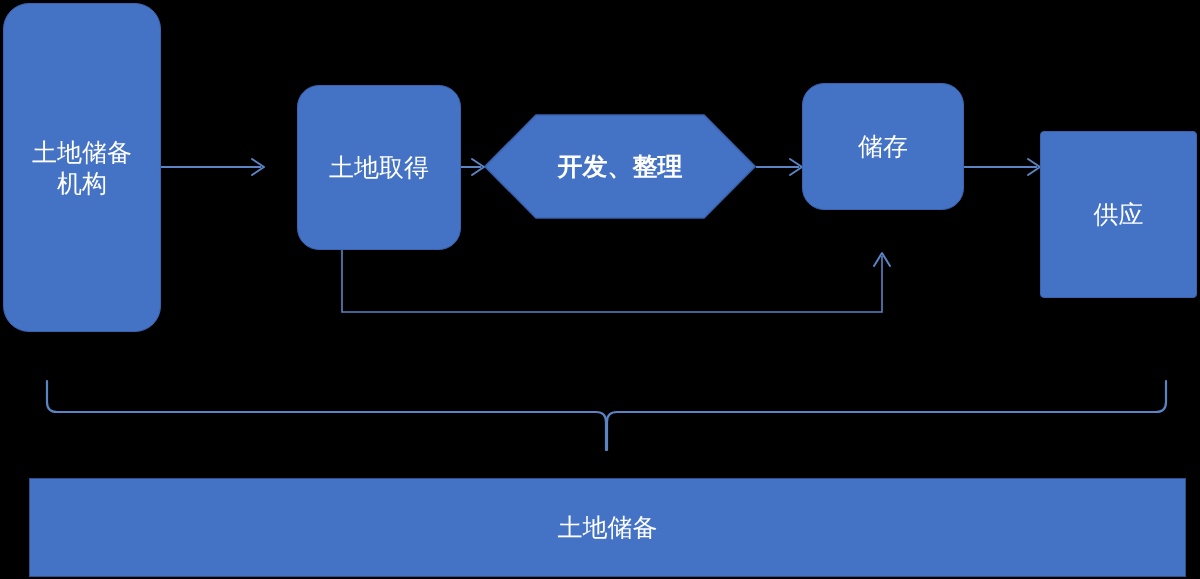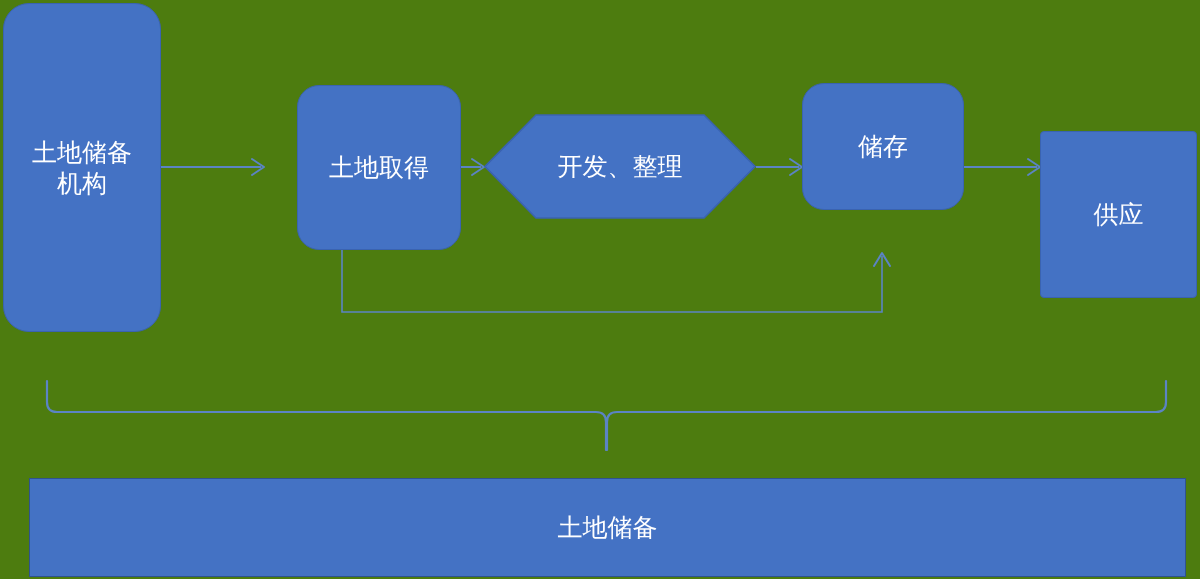--- a/index.html
+++ b/index.html
@@ -7,21 +7,21 @@
     padding: 0;
     background: #ffffff;
   }
   body {
     font-family: "Liberation Sans", "DejaVu Sans", sans-serif;
   }
   #canvas {
     position: relative;
     width: 1200px;
     height: 579px;
-    background: #4d7c0f;
+    background: #000000;
     overflow: hidden;
   }
   .node {
     position: absolute;
     box-sizing: border-box;
     background: #4472C4;
     border: 1px solid #3A63B0;
     color: #ffffff;
     display: flex;
     align-items: center;
@@ -46,20 +46,21 @@
     left: 0;
     top: 0;
     width: 100%;
     height: 100%;
     display: flex;
     align-items: center;
     justify-content: center;
     color: #ffffff;
     text-align: center;
     pointer-events: none;
+    font-weight: bold;
   }
   svg.overlay {
     position: absolute;
     left: 0;
     top: 0;
     width: 1200px;
     height: 579px;
     overflow: visible;
   }
   .conn {

